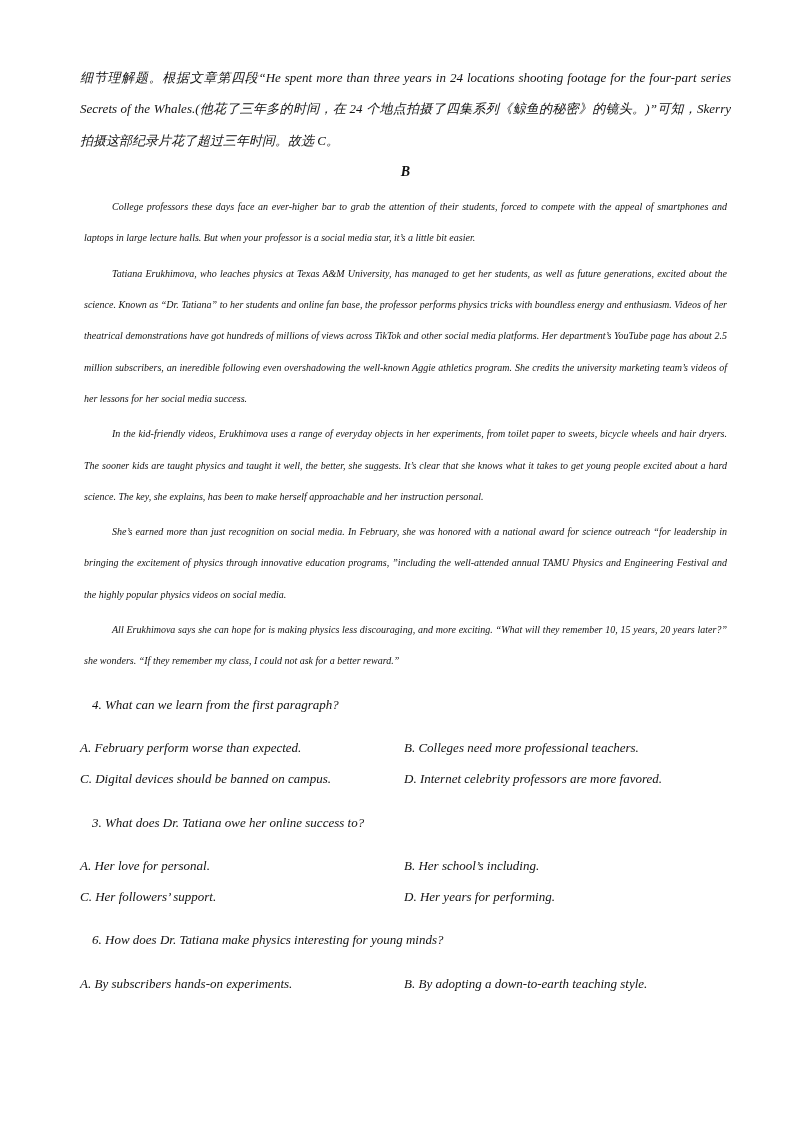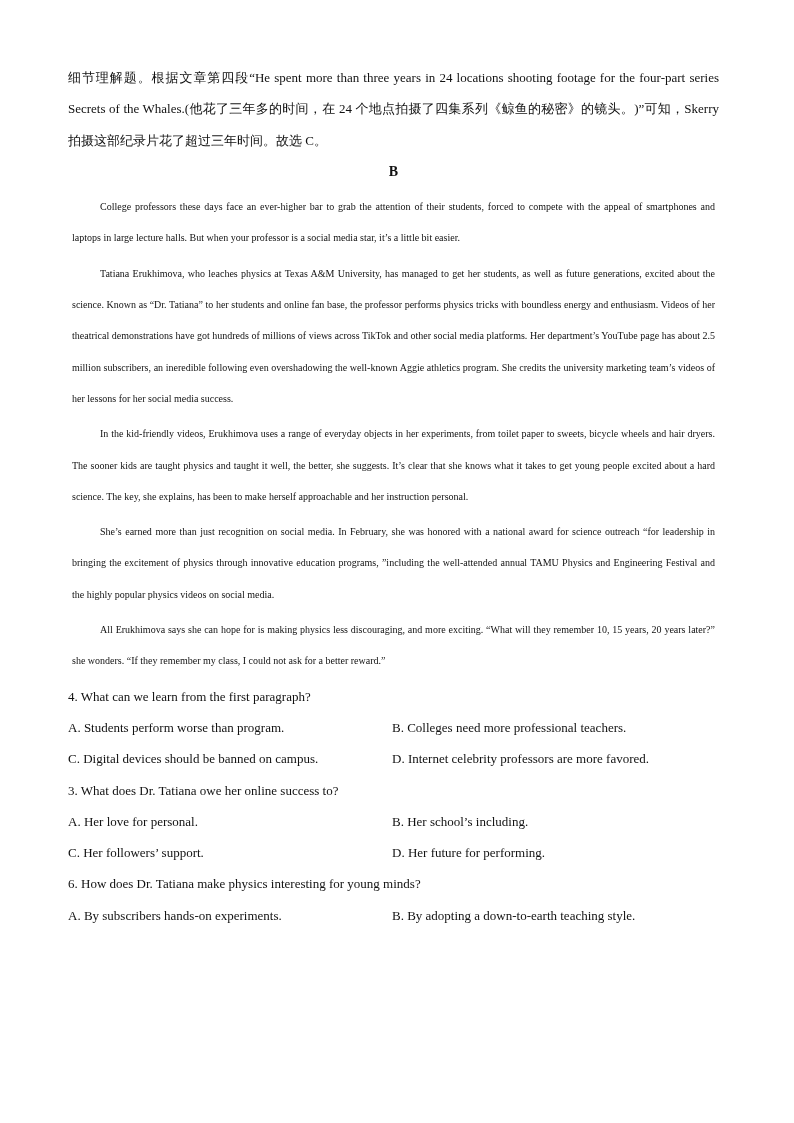--- a/index.html
+++ b/index.html
@@ -1,22 +1,22 @@
 <!DOCTYPE html>
 <html><head>
 <meta charset="utf-8">
 <style>
   html, body { margin: 0; padding: 0; background: #ffffff; }
   body { width: 794px; height: 1123px; position: relative; overflow: hidden;
          font-family: "Liberation Serif", "DejaVu Serif", serif; color: #111; }
-  .page { position: absolute; left: 68px; top: 62px; width: 651px; }
+  .page { position: absolute; left: 80px; top: 62px; width: 651px; font-style: italic; }
   .para { font-size: 10px; line-height: 31.3px; margin: 4px; text-align: justify; text-indent: 28px; }
   .plain { font-size: 13px; line-height: 31.3px; margin: 0; text-align: justify; }
   .heading { font-size: 14px; font-weight: bold; text-align: center; line-height: 31.3px; margin: 0; }
-  .q { font-size: 13px; line-height: 31.3px; margin: 0; }
+  .q { font-size: 13px; line-height: 31.3px; margin: 12px; }
   .opts { display: grid; grid-template-columns: 324px 327px; }
   .opt { font-size: 13px; line-height: 31.3px; white-space: nowrap; }
 </style>
 </head>
 <body>
 
 <div class="page">
   <p class="plain">细节理解题。根据文章第四段“He spent more than three years in 24 locations shooting footage for the four-part series Secrets of the Whales.(他花了三年多的时间，在 24 个地点拍摄了四集系列《鲸鱼的秘密》的镜头。)”可知，Skerry拍摄这部纪录片花了超过三年时间。故选 C。</p>
 
   <p class="heading">B</p>
@@ -25,34 +25,34 @@
     <p class="para">College professors these days face an ever-higher bar to grab the attention of their students, forced to compete with the appeal of smartphones and laptops in large lecture halls. But when your professor is a social media star, it’s a little bit easier.</p>
     <p class="para">Tatiana Erukhimova, who leaches physics at Texas A&amp;M University, has managed to get her students, as well as future generations, excited about the science. Known as “Dr. Tatiana” to her students and online fan base, the professor performs physics tricks with boundless energy and enthusiasm. Videos of her theatrical demonstrations have got hundreds of millions of views across TikTok and other social media platforms. Her department’s YouTube page has about 2.5 million subscribers, an ineredible following even overshadowing the well-known Aggie athletics program. She credits the university marketing team’s videos of her lessons for her social media success.</p>
     <p class="para">In the kid-friendly videos, Erukhimova uses a range of everyday objects in her experiments, from toilet paper to sweets, bicycle wheels and hair dryers. The sooner kids are taught physics and taught it well, the better, she suggests. It’s clear that she knows what it takes to get young people excited about a hard science. The key, she explains, has been to make herself approachable and her instruction personal.</p>
     <p class="para">She’s earned more than just recognition on social media. In February, she was honored with a national award for science outreach “for leadership in bringing the excitement of physics through innovative education programs, ”including the well-attended annual TAMU Physics and Engineering Festival and the highly popular physics videos on social media.</p>
     <p class="para">All Erukhimova says she can hope for is making physics less discouraging, and more exciting. “What will they remember 10, 15 years, 20 years later?” she wonders. “If they remember my class, I could not ask for a better reward.”</p>
   </div>
 
   <div>
     <p class="q">4. What can we learn from the first paragraph?</p>
     <div class="opts">
-      <span class="opt">A. Students perform worse than program.</span>
+      <span class="opt">A. February perform worse than expected.</span>
       <span class="opt">B. Colleges need more professional teachers.</span>
       <span class="opt">C. Digital devices should be banned on campus.</span>
       <span class="opt">D. Internet celebrity professors are more favored.</span>
     </div>
   </div>
 
   <div>
     <p class="q">3. What does Dr. Tatiana owe her online success to?</p>
     <div class="opts">
       <span class="opt">A. Her love for personal.</span>
       <span class="opt">B. Her school’s including.</span>
       <span class="opt">C. Her followers’ support.</span>
-      <span class="opt">D. Her future for performing.</span>
+      <span class="opt">D. Her years for performing.</span>
     </div>
   </div>
 
   <div>
     <p class="q">6. How does Dr. Tatiana make physics interesting for young minds?</p>
     <div class="opts">
       <span class="opt">A. By subscribers hands-on experiments.</span>
       <span class="opt">B. By adopting a down-to-earth teaching style.</span>
     </div>
   </div>

